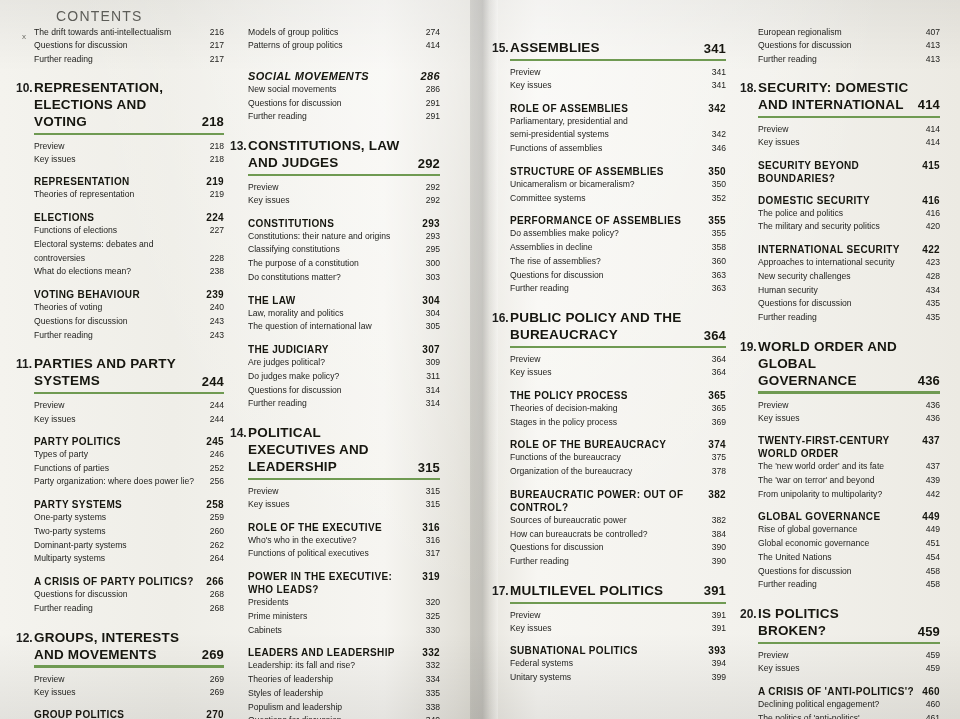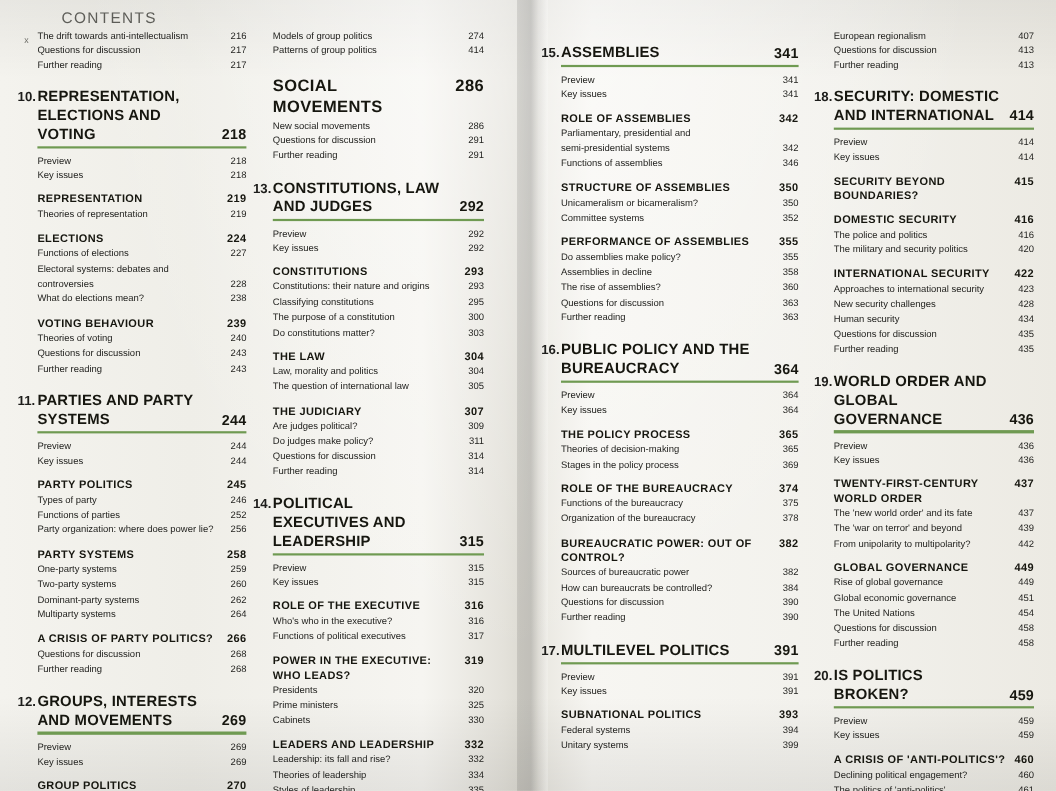--- a/index.html
+++ b/index.html
@@ -66,21 +66,21 @@
   .sect{margin-top:9px;}
   .sect .h{
     display:flex;align-items:baseline;
     font-size:10px;font-weight:bold;letter-spacing:.35px;text-transform:uppercase;
     color:#16160f;line-height:1.3;
   }
   .sect .h .t{flex:1 1 auto;padding-right:8px;}
   .sect .h .p{flex:0 0 auto;}
   .sect .items{font-size:8.6px;color:#232320;line-height:1.6;margin-top:0;}
 
-  .sect.big .h{font-size:15px;}
+  .sect.big .h{font-size:11px;font-style:italic;}
   .part-head{margin-top:16px;}
 </style>
 </head>
 <body>
 
 <div id="page">
   <div class="gutter"></div>
   <div class="running-head">CONTENTS</div>
   <div class="folio">x</div>
 

